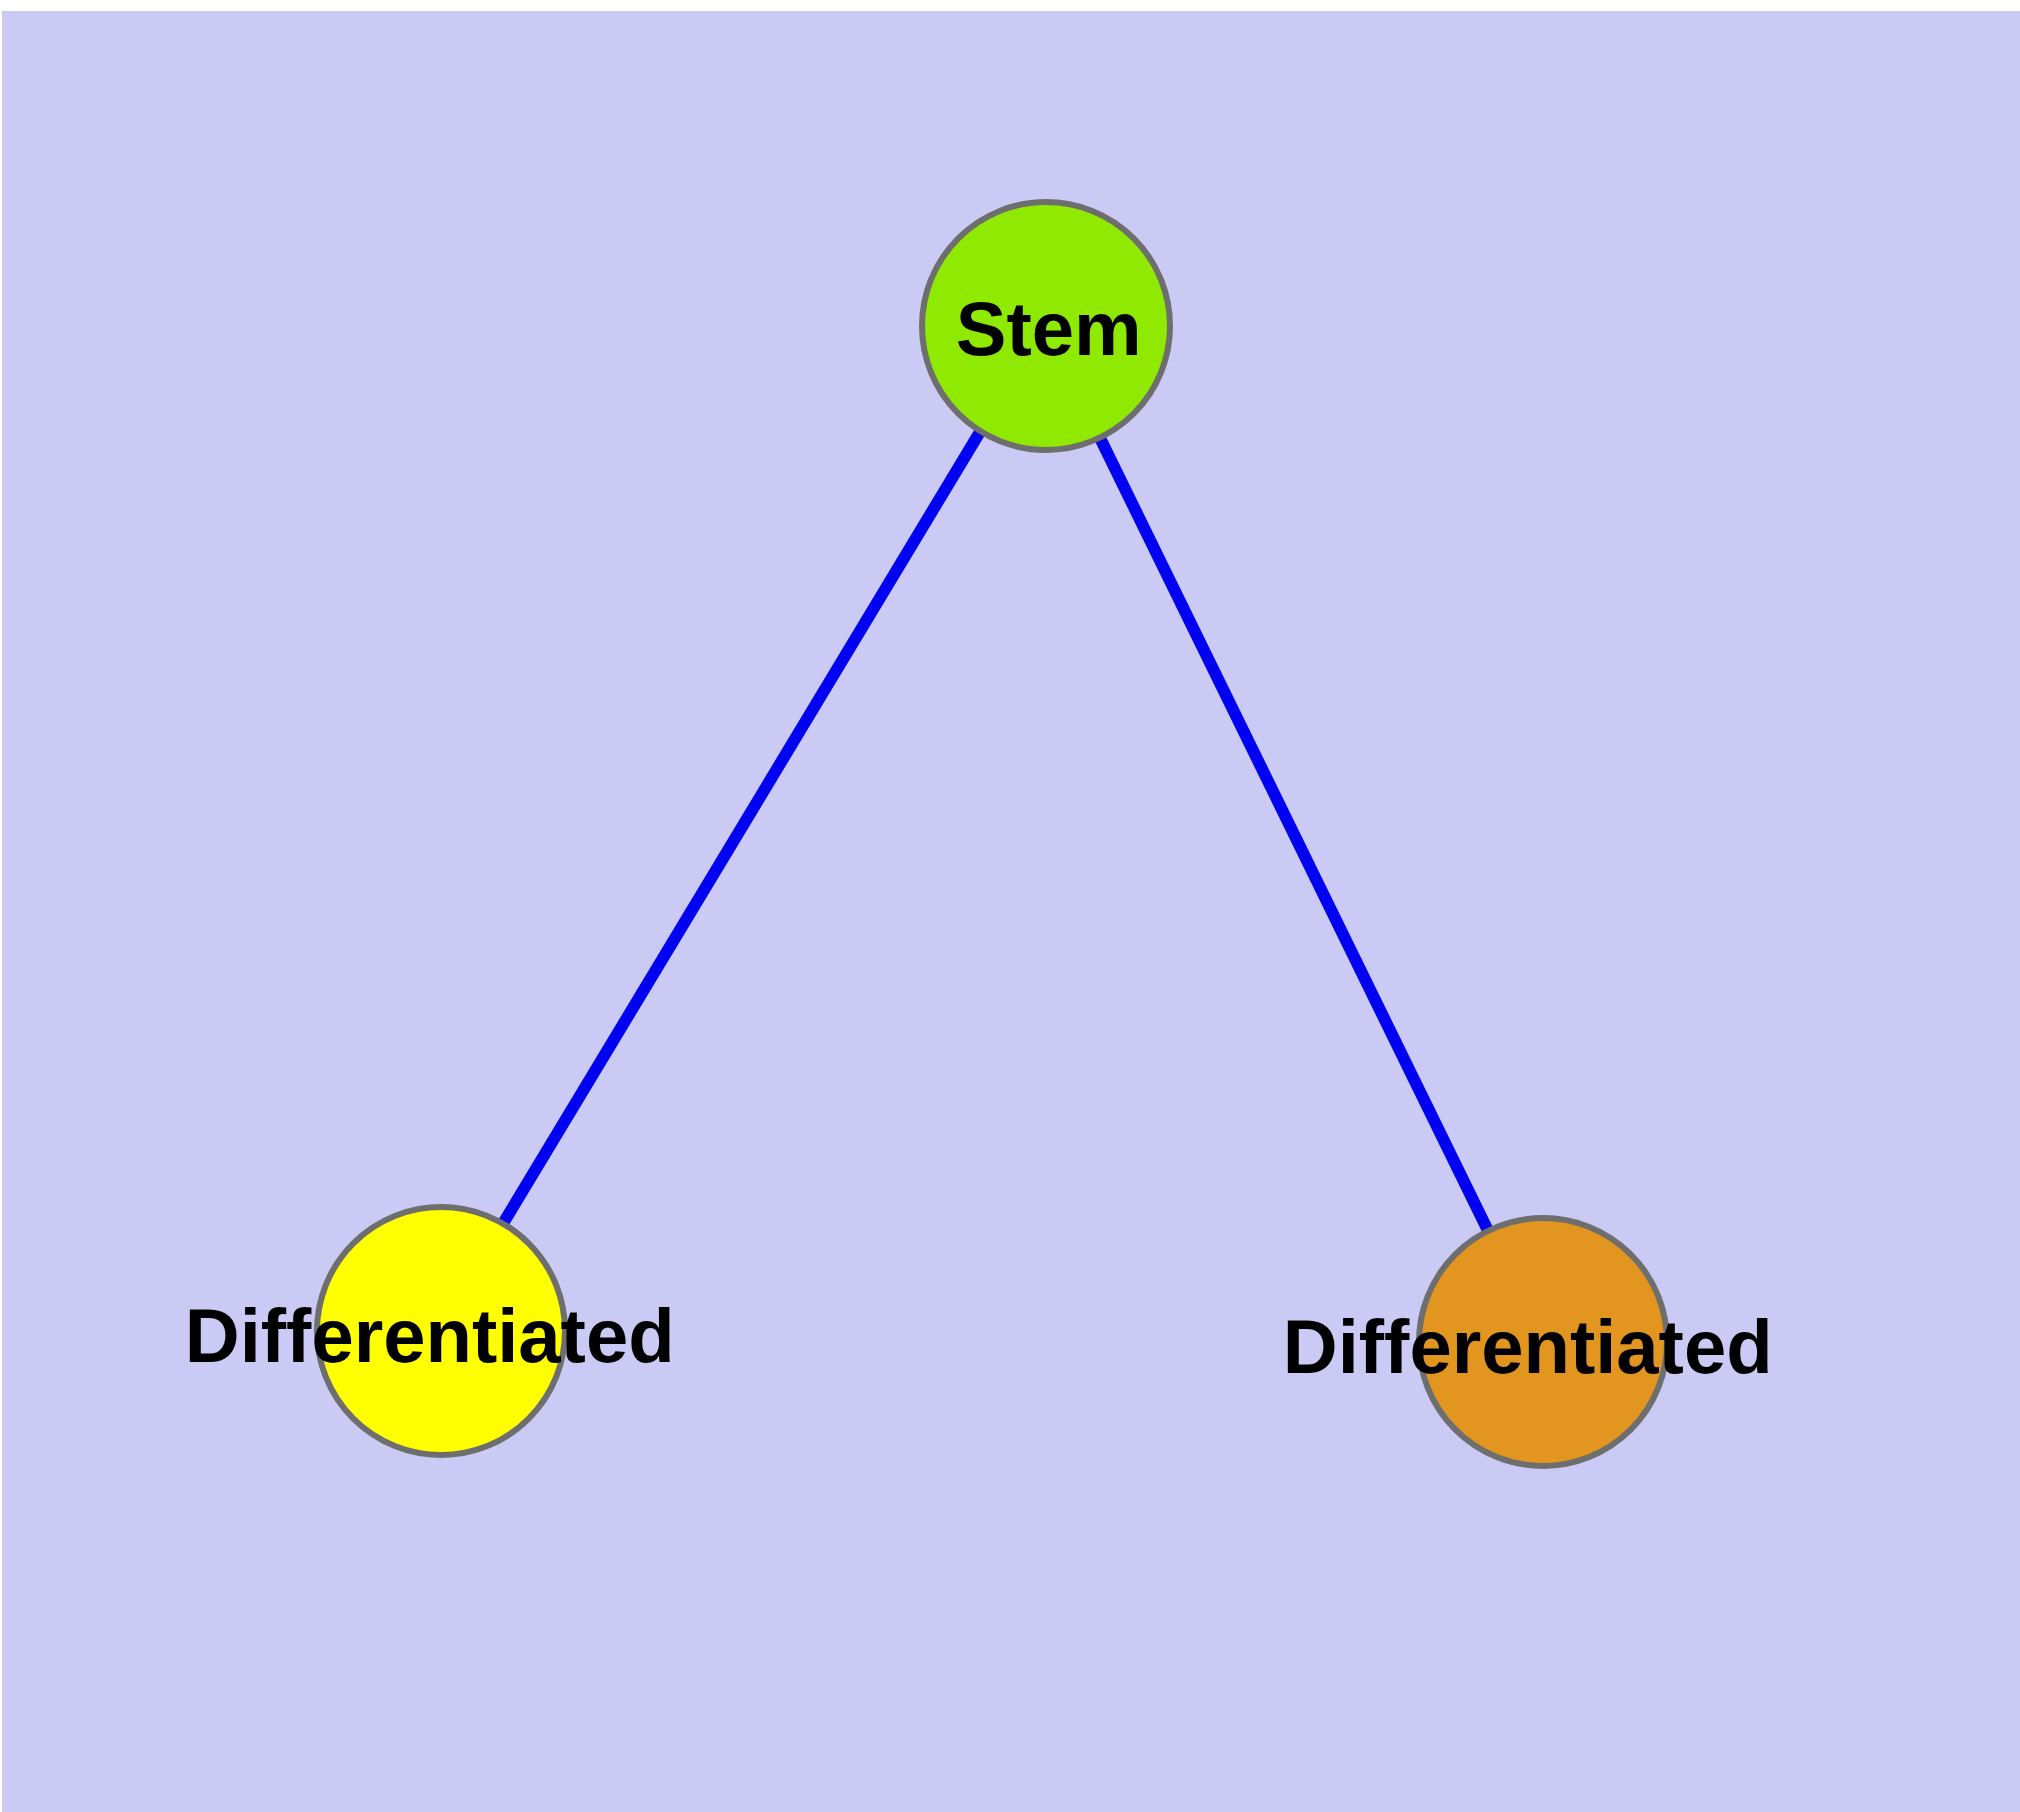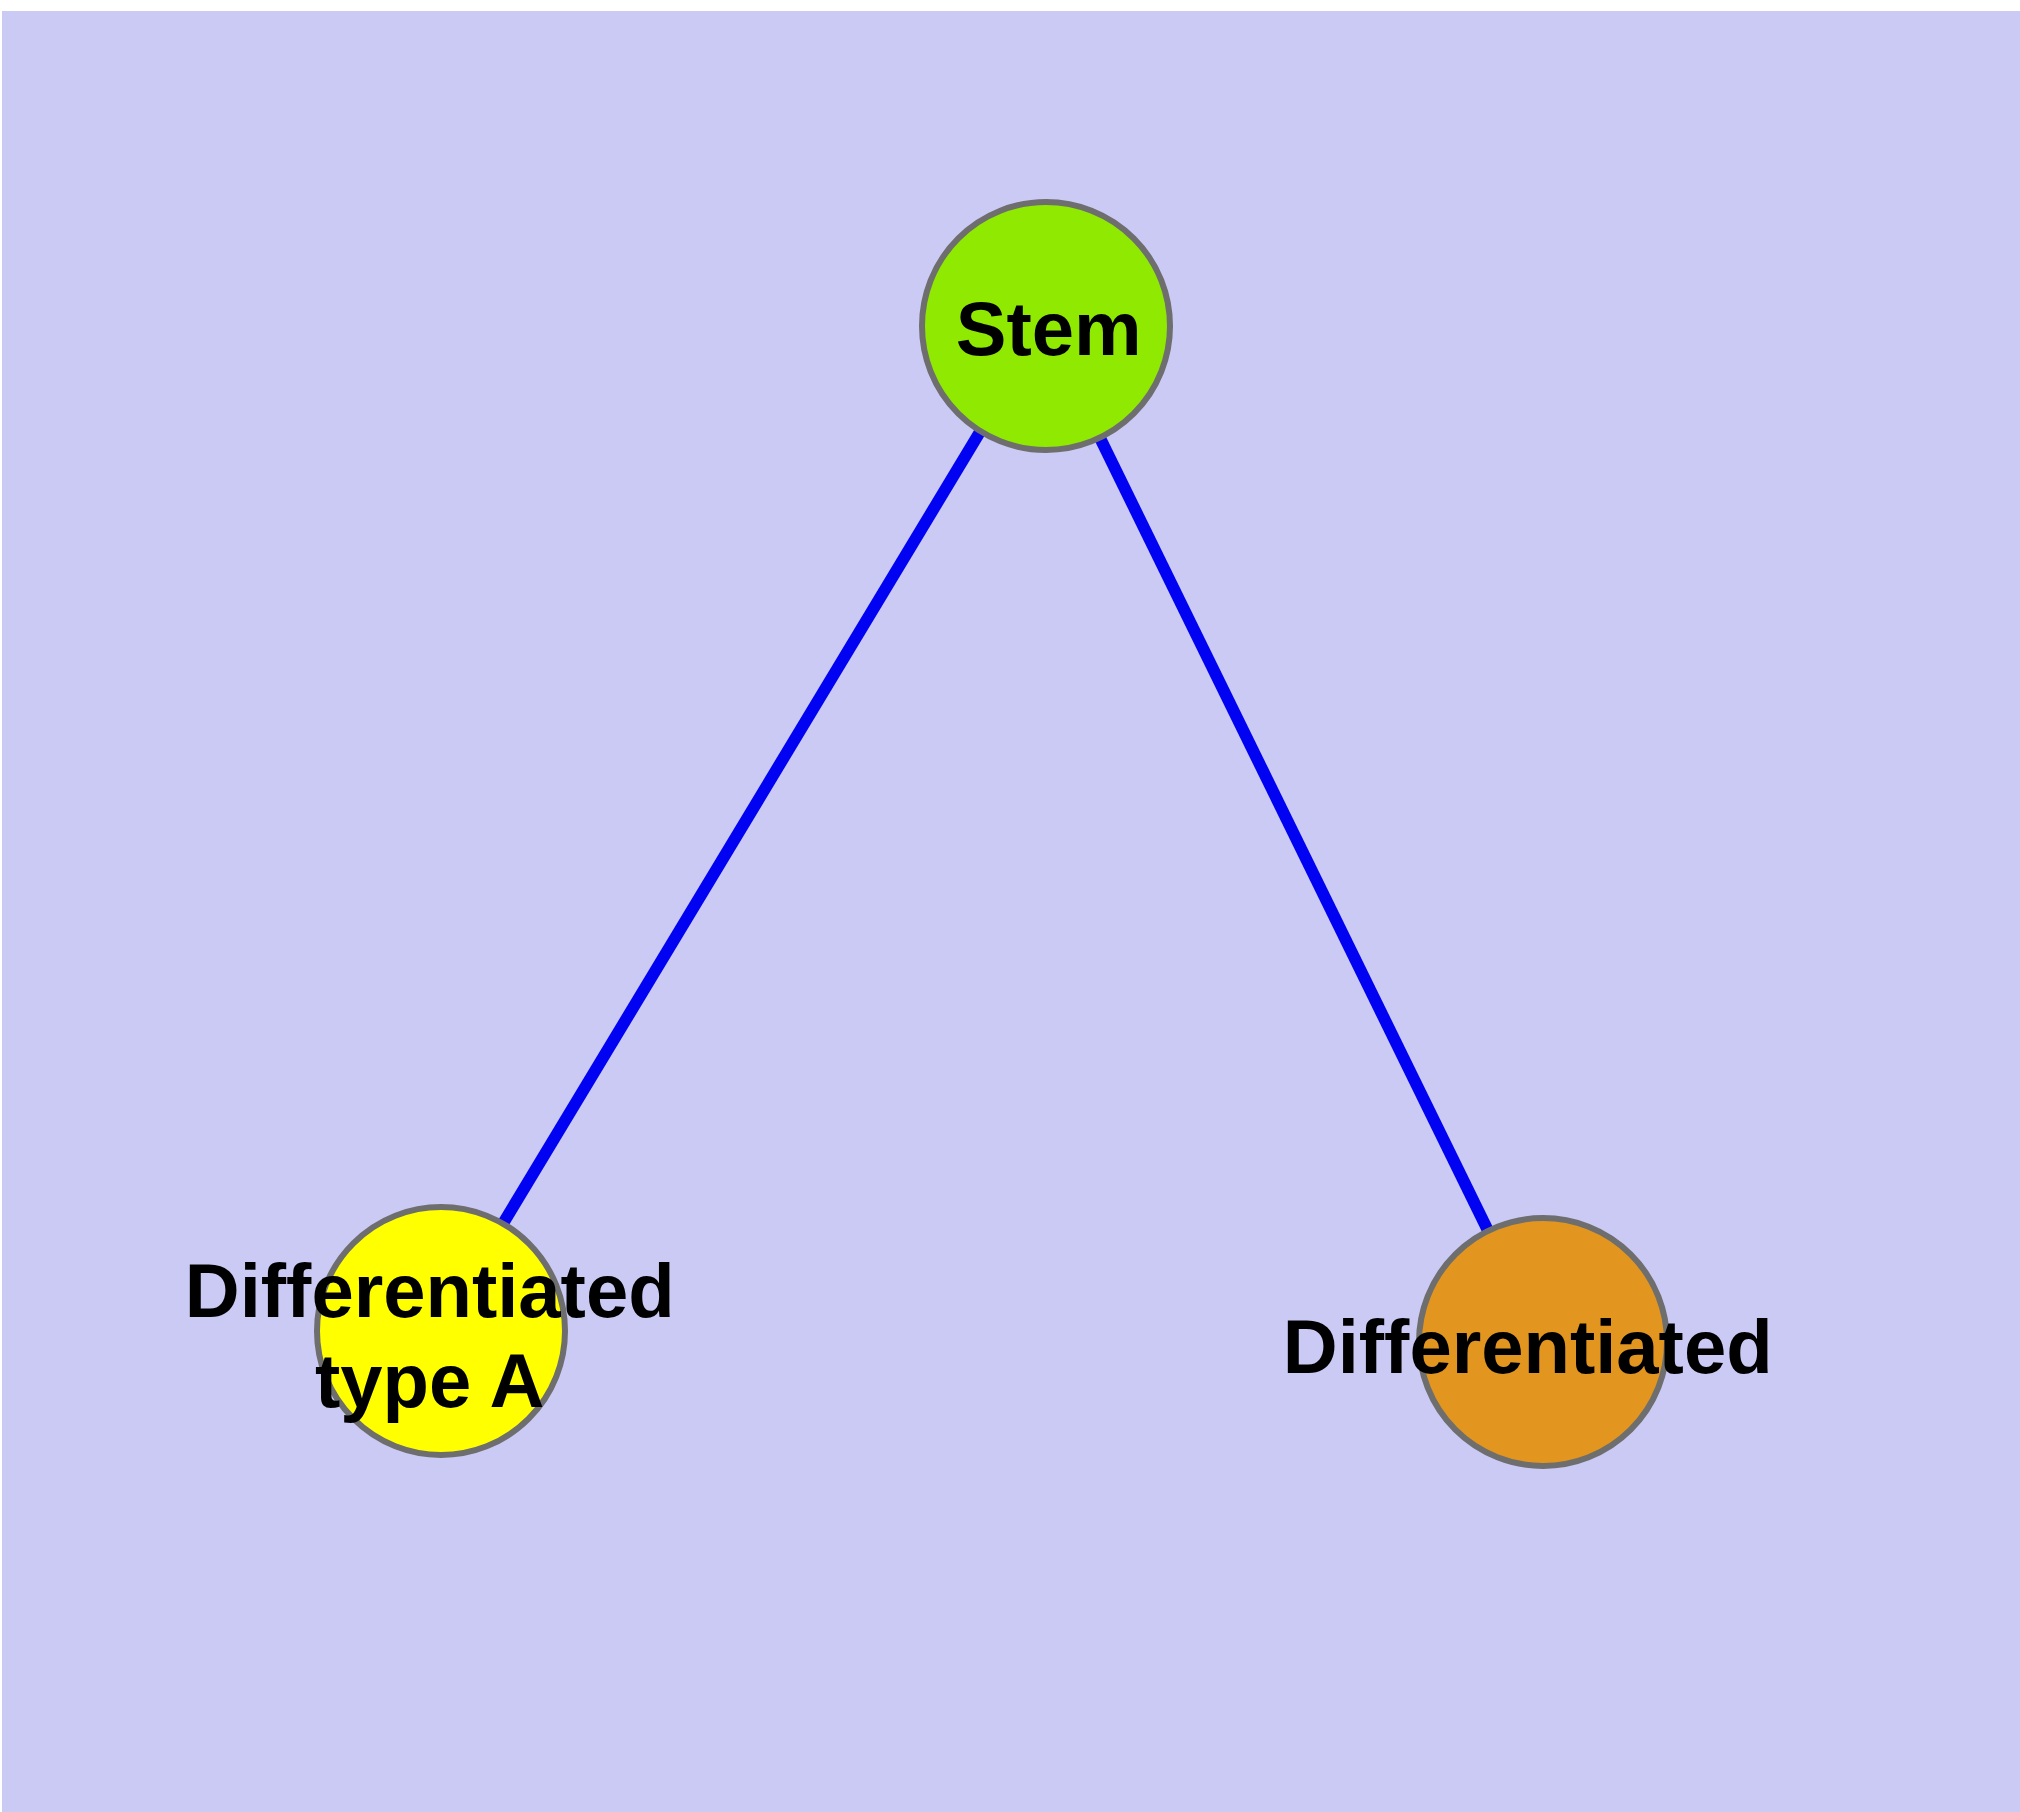--- a/index.html
+++ b/index.html
@@ -66,21 +66,20 @@
   <div class="node node-type-a" style="background-color: rgb(255, 255, 0);"></div>
 
   <div class="node node-type-b" style="background-color: rgb(226, 150, 31);"></div>
 
   <div class="node-label label-stem">
     <span class="label-line">Stem</span>
   </div>
 
   <div class="node-label label-type-a">
     <span class="label-line">Differentiated</span>
-    <span class="label-line">type A</span>
   </div>
 
   <div class="node-label label-type-b">
     <span class="label-line">Differentiated</span>
   </div>
 
 </div>
 
 
 </body></html>

